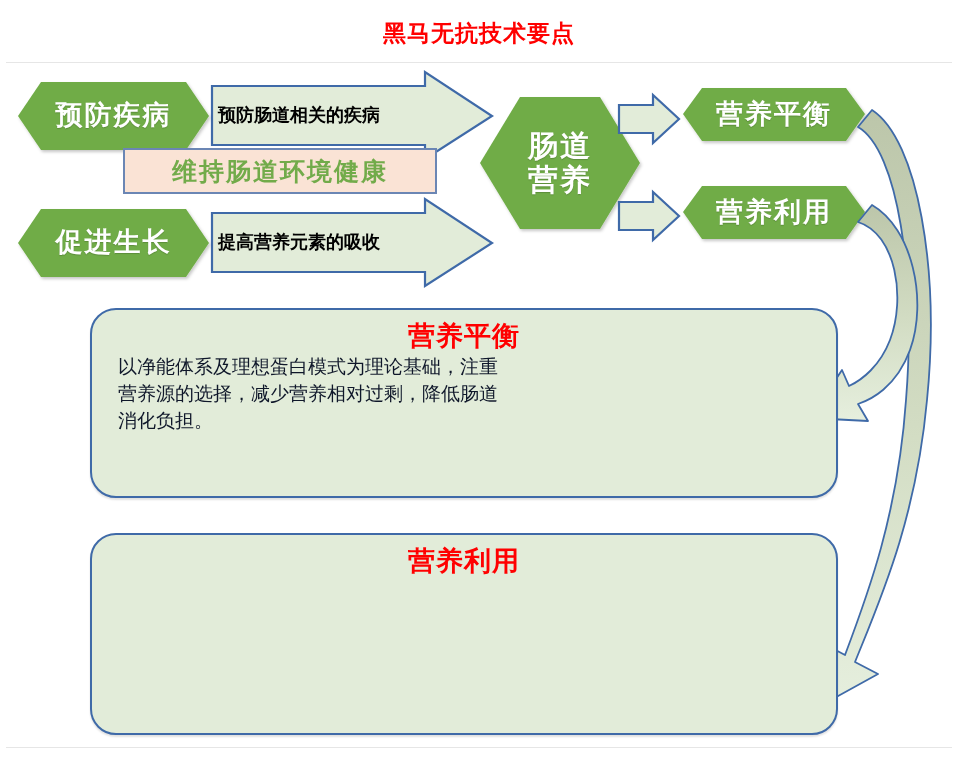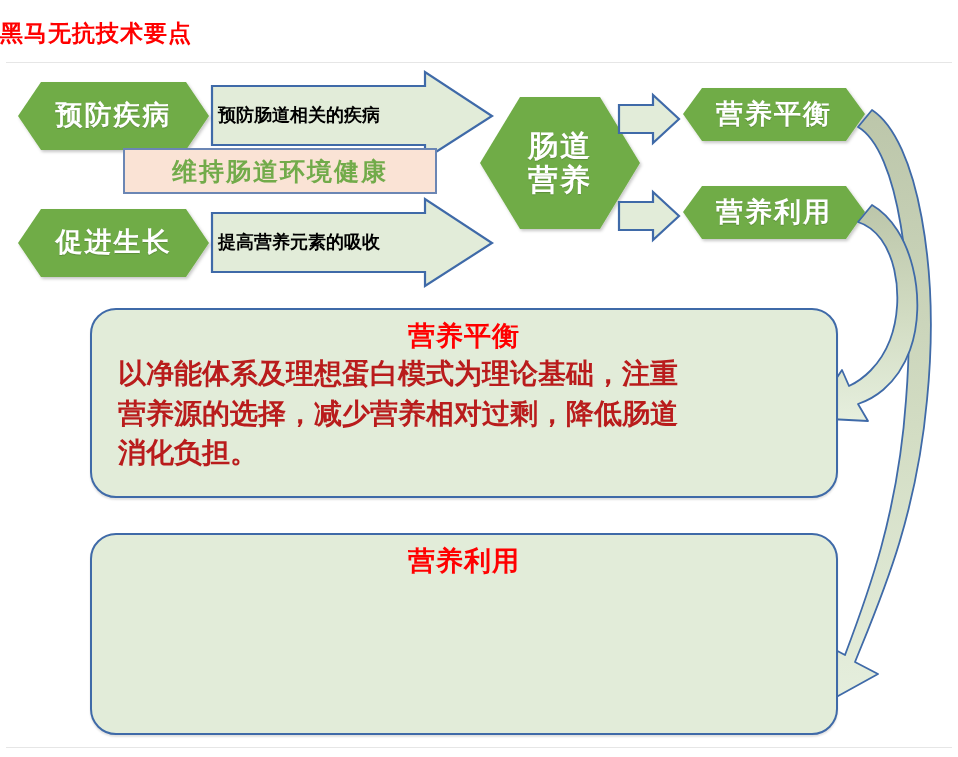--- a/index.html
+++ b/index.html
@@ -19,20 +19,21 @@
     height: 757px;
     background: #ffffff;
   }
 
   
   .title {
     position: absolute;
     left: 0;
     top: 22px;
     width: 958px;
+    text-align: center;
     font-size: 23px;
     font-weight: bold;
     color: #ff0000;
     letter-spacing: 1px;
     line-height: 1;
   }
 
   .divider {
     position: absolute;
     left: 6px;
@@ -104,23 +105,23 @@
   }
   .detail-head {
     text-align: center;
     color: #ff0000;
     font-size: 27px;
     font-weight: bold;
     letter-spacing: 1px;
     line-height: 1.25;
   }
   .detail-body {
-    color: #b91c1c;
-    font-size: 28px;
-    font-weight: bold;
+    color: #0f172a;
+    font-size: 19px;
+    font-weight: normal;
     line-height: 1.42;
     letter-spacing: 0px;
     text-align: left;
   }
 </style>
 </head>
 <body>
 
 <div id="slide">
 

